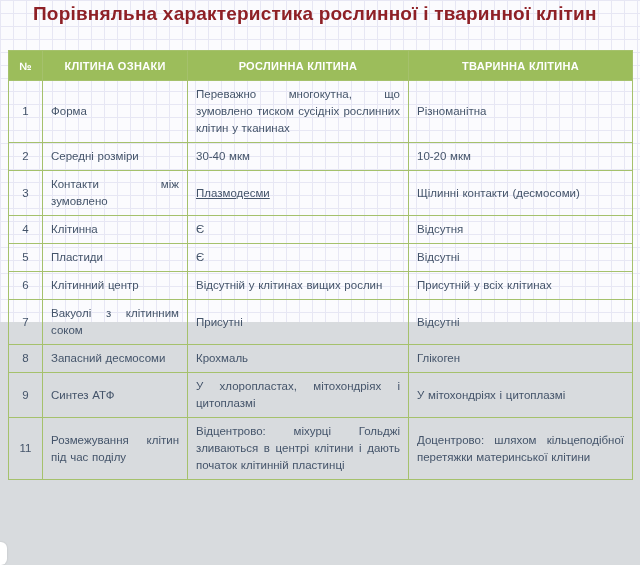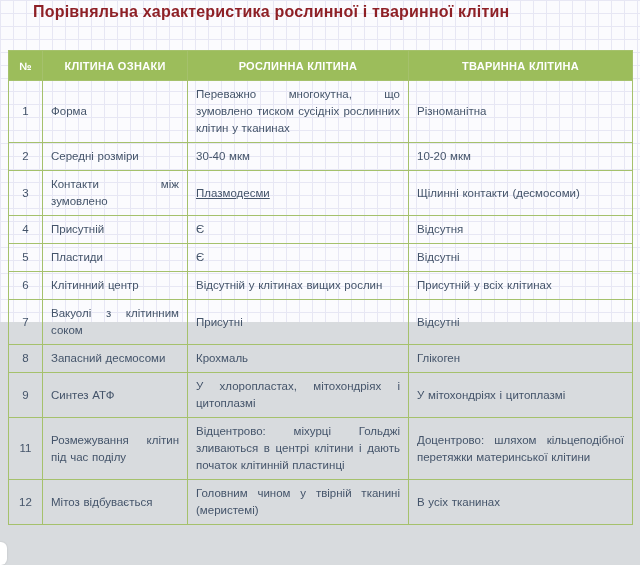--- a/index.html
+++ b/index.html
@@ -16,21 +16,21 @@
       linear-gradient(to bottom, #e7e7f4 1px, transparent 1px);
     background-size:13px 13px;
   }
   .bg-gray {
     position:absolute; left:0; top:322px; width:640px; height:243px;
     background:#d8dbde;
   }
 
   .title {
     position:absolute; left:33px; top:3px; width:580px;
-    font-size:16px; font-weight:bold; color:#8e2026;
+    font-size:19px; font-weight:bold; color:#8e2026;
     letter-spacing:0.2px; white-space:nowrap;
   }
 
   table.cmp-table {
     position:absolute; left:8px; top:50px; width:624px;
     border-collapse:collapse; table-layout:fixed;
     font-size:11.5px; color:#44546a;
   }
   .cmp-table col.w-num     { width:34px; }
   .cmp-table col.w-feature { width:145px; }
@@ -103,21 +103,21 @@
           <td class="col-animal">10-20 мкм</td>
         </tr>
         <tr>
           <td class="col-num">3</td>
           <td class="col-feature">Контакти між зумовлено</td>
           <td class="col-plant"><span class="underline">Плазмодесми</span></td>
           <td class="col-animal">Щілинні контакти (десмосоми)</td>
         </tr>
         <tr>
           <td class="col-num">4</td>
-          <td class="col-feature">Присутній</td>
+          <td class="col-feature">Клітинна</td>
           <td class="col-plant">Є</td>
           <td class="col-animal">Відсутня</td>
         </tr>
         <tr>
           <td class="col-num">5</td>
           <td class="col-feature">Пластиди</td>
           <td class="col-plant">Є</td>
           <td class="col-animal">Відсутні</td>
         </tr>
         <tr>
@@ -143,23 +143,17 @@
           <td class="col-feature">Синтез АТФ</td>
           <td class="col-plant">У хлоропластах, мітохондріях і цитоплазмі</td>
           <td class="col-animal">У мітохондріях і цитоплазмі</td>
         </tr>
         <tr>
           <td class="col-num">11</td>
           <td class="col-feature">Розмежування клітин під час поділу</td>
           <td class="col-plant">Відцентрово: міхурці Гольджі зливаються в центрі клітини і дають початок клітинній пластинці</td>
           <td class="col-animal">Доцентрово: шляхом кільцеподібної перетяжки материнської клітини</td>
         </tr>
-        <tr>
-          <td class="col-num">12</td>
-          <td class="col-feature">Мітоз відбувається</td>
-          <td class="col-plant">Головним чином у твірній тканині (меристемі)</td>
-          <td class="col-animal">В усіх тканинах</td>
-        </tr>
       </tbody>
   </table>
 
   <div class="corner-chip"></div>
 </div>
 
 </body></html>

